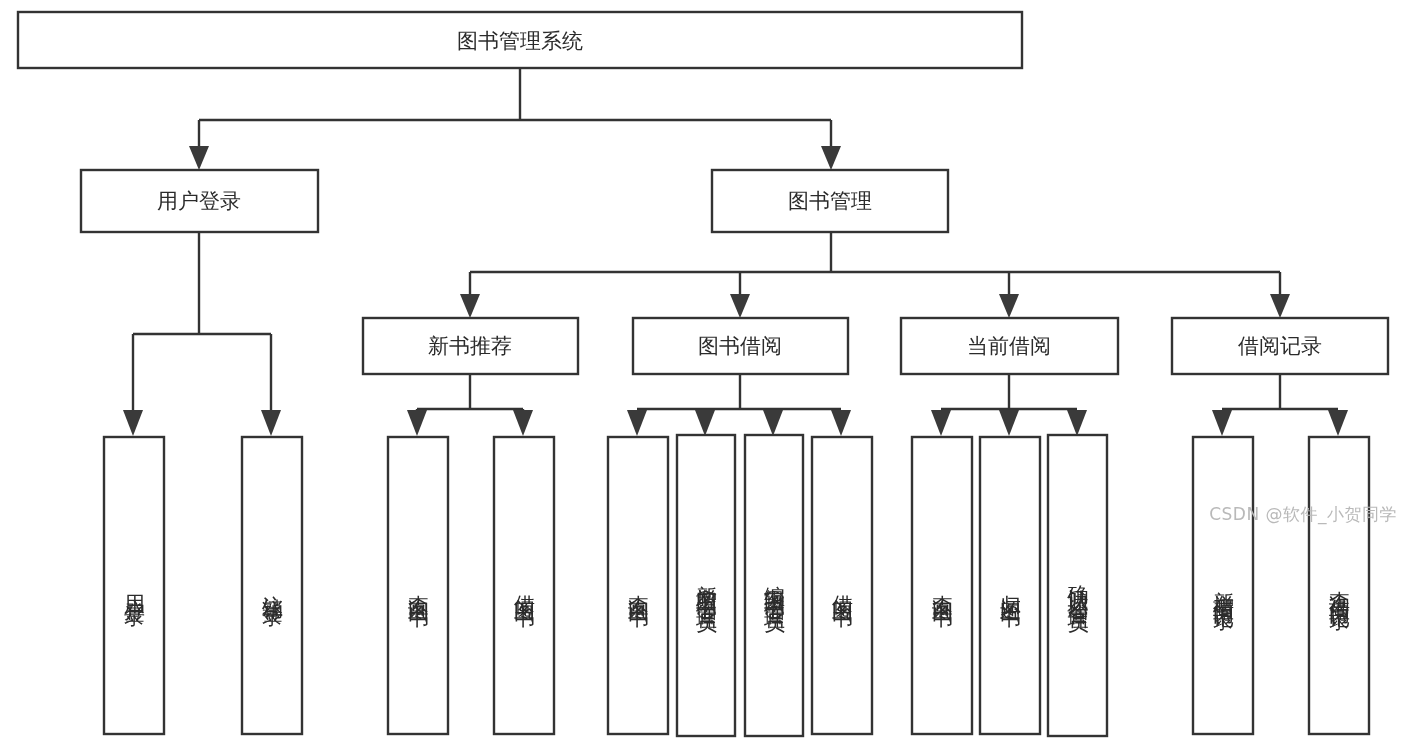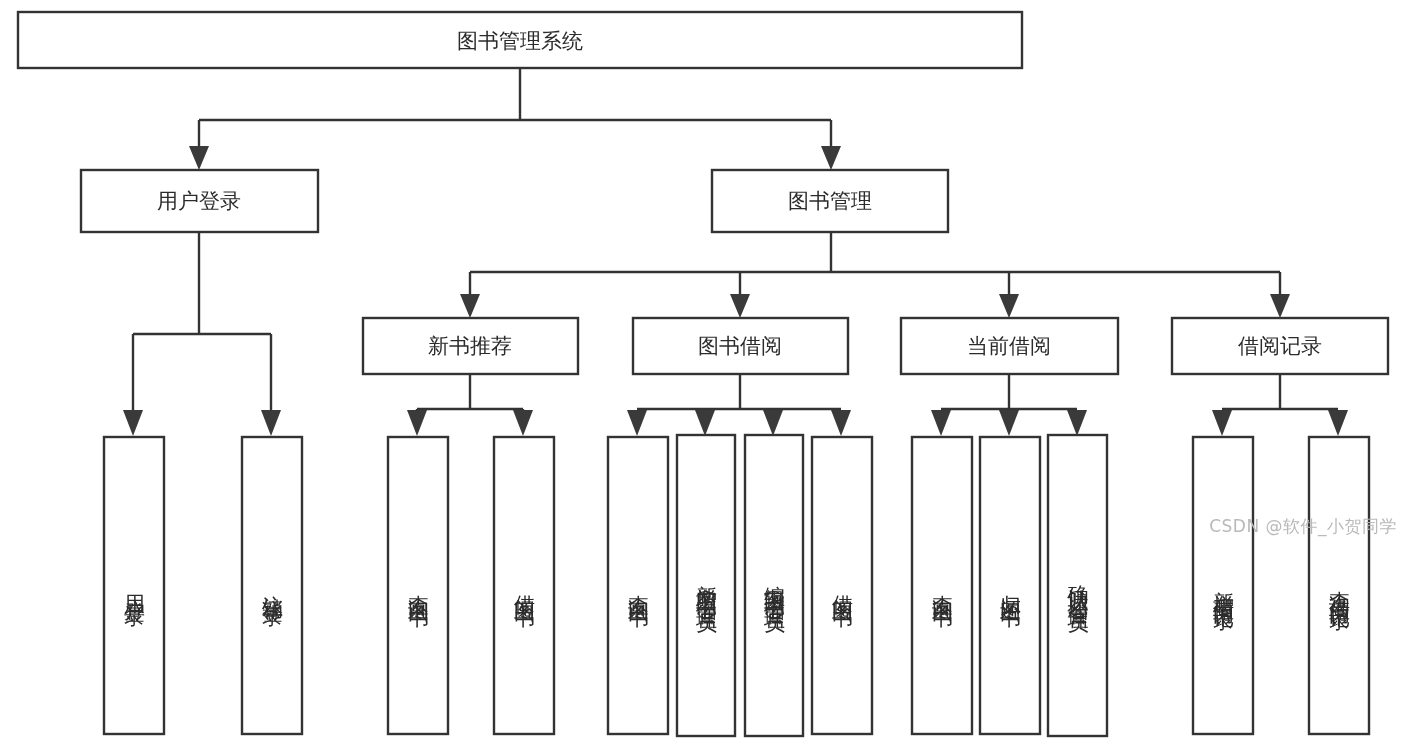--- a/index.html
+++ b/index.html
@@ -62,21 +62,21 @@
     font-size: 21px;
     line-height: 1.28;
     letter-spacing: 4px;
     color: #2b2b2b;
     white-space: nowrap;
     text-align: center;
   }
   .watermark {
     position: absolute;
     right: 8px;
-    bottom: 2px;
+    bottom: 14px;
     font-family: "DejaVu Sans", "Liberation Sans", sans-serif;
     font-size: 17px;
     color: #b9b9b9;
     letter-spacing: 0.5px;
     white-space: nowrap;
     pointer-events: none;
   }
 </style>
 </head>
 <body>

